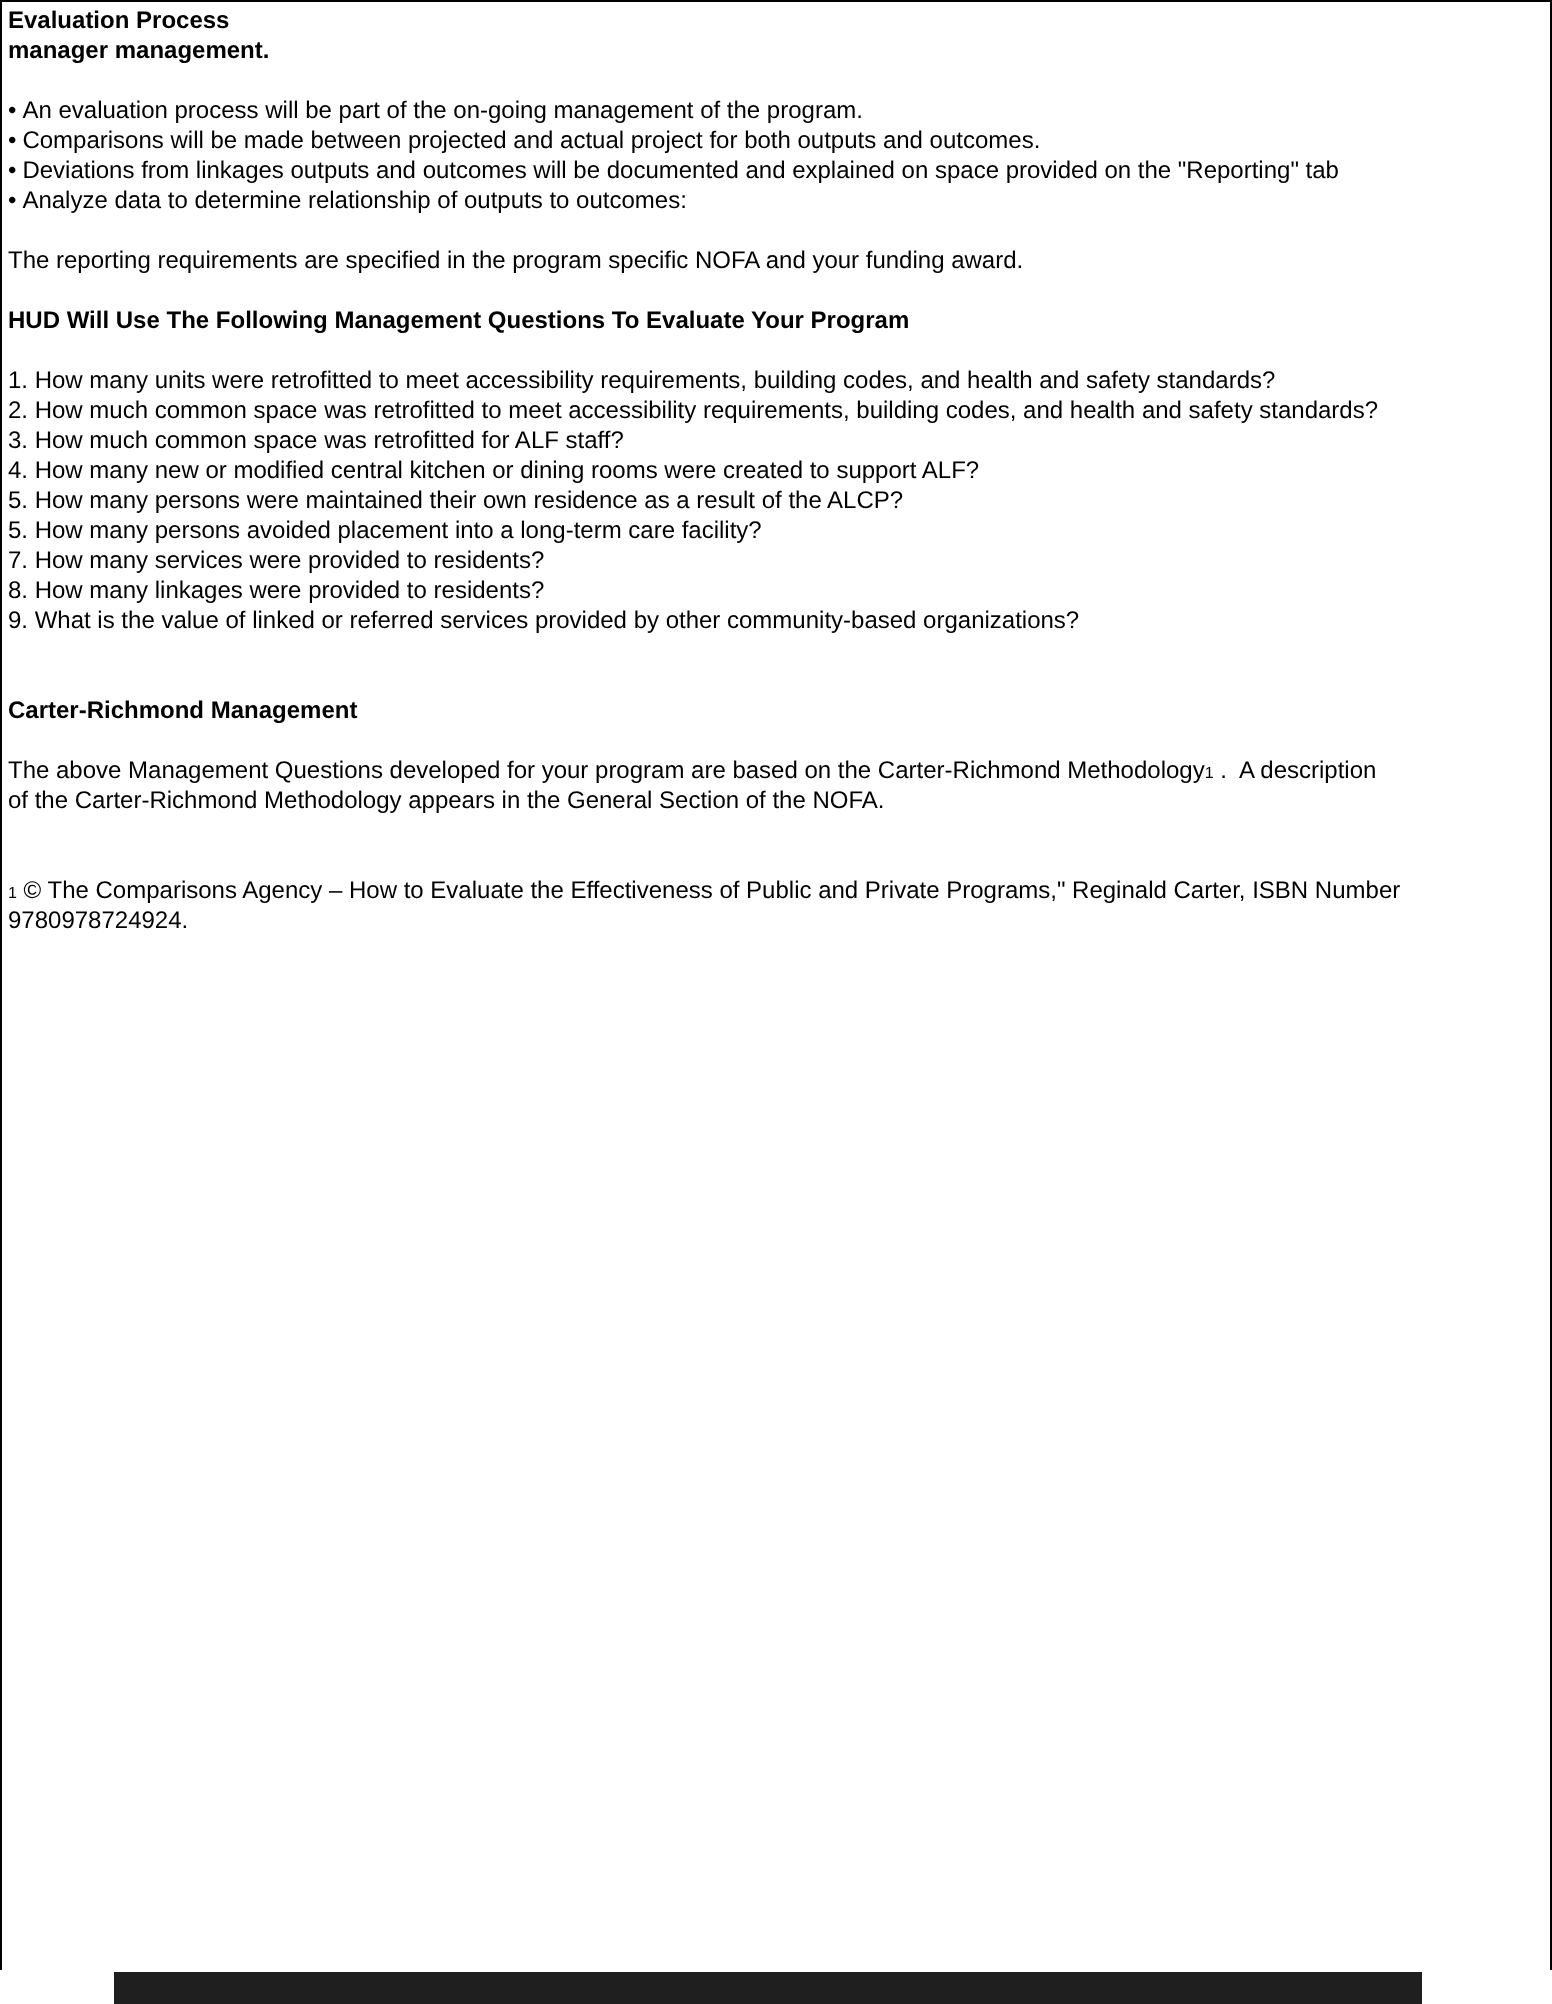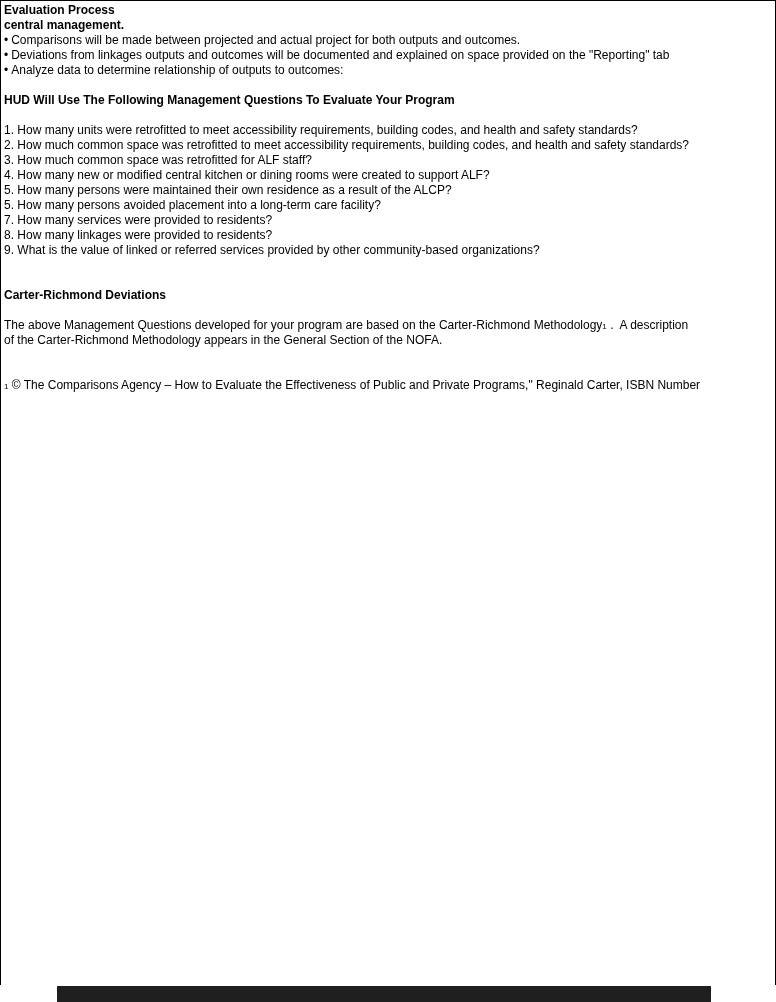--- a/index.html
+++ b/index.html
@@ -63,42 +63,45 @@
 </head>
 <body>
 
 <div class="page">
   <div class="page-frame"></div>
 
   <div class="content">
 
     <div class="line bold">Evaluation Process</div>
 
-    <div class="line bold">central management.</div>
+    <div class="line bold">manager management.</div>
 
+    <div class="line mt1"><span class="bullet-char">•</span><span>An evaluation process will be part of the on-going management of the program.</span></div>
     <div class="line"><span class="bullet-char">•</span><span>Comparisons will be made between projected and actual project for both outputs and outcomes.</span></div>
     <div class="line"><span class="bullet-char">•</span><span>Deviations from linkages outputs and outcomes will be documented and explained on space provided on the "Reporting" tab</span></div>
     <div class="line"><span class="bullet-char">•</span><span>Analyze data to determine relationship of outputs to outcomes:</span></div>
 
+    <div class="line mt1">The reporting requirements are specified in the program specific NOFA and your funding award.</div>
 
     <div class="line bold mt1">HUD Will Use The Following Management Questions To Evaluate Your Program</div>
 
     <div class="line mt1">1. How many units were retrofitted to meet accessibility requirements, building codes, and health and safety standards?</div>
     <div class="line">2. How much common space was retrofitted to meet accessibility requirements, building codes, and health and safety standards?</div>
     <div class="line">3. How much common space was retrofitted for ALF staff?</div>
     <div class="line">4. How many new or modified central kitchen or dining rooms were created to support ALF?</div>
     <div class="line">5. How many persons were maintained their own residence as a result of the ALCP?</div>
     <div class="line">5. How many persons avoided placement into a long-term care facility?</div>
     <div class="line">7. How many services were provided to residents?</div>
     <div class="line">8. How many linkages were provided to residents?</div>
     <div class="line">9. What is the value of linked or referred services provided by other community-based organizations?</div>
 
-    <div class="line bold mt2">Carter-Richmond Deviations</div>
+    <div class="line bold mt2">Carter-Richmond Management</div>
 
     <div class="line mt1"><span>The above Management Questions developed for your program are based on the Carter-Richmond Methodology</span><span class="fnmark">1</span><span> .  A description</span></div>
     <div class="line">of the Carter-Richmond Methodology appears in the General Section of the NOFA.</div>
 
     <div class="line mt2"><span class="fnmark">1</span><span> © The Comparisons Agency – How to Evaluate the Effectiveness of Public and Private Programs," Reginald Carter, ISBN Number</span></div>
+    <div class="line">9780978724924.</div>
 
   </div>
 
   <div class="bottom-bar"></div>
 </div>
 
 </body></html>

